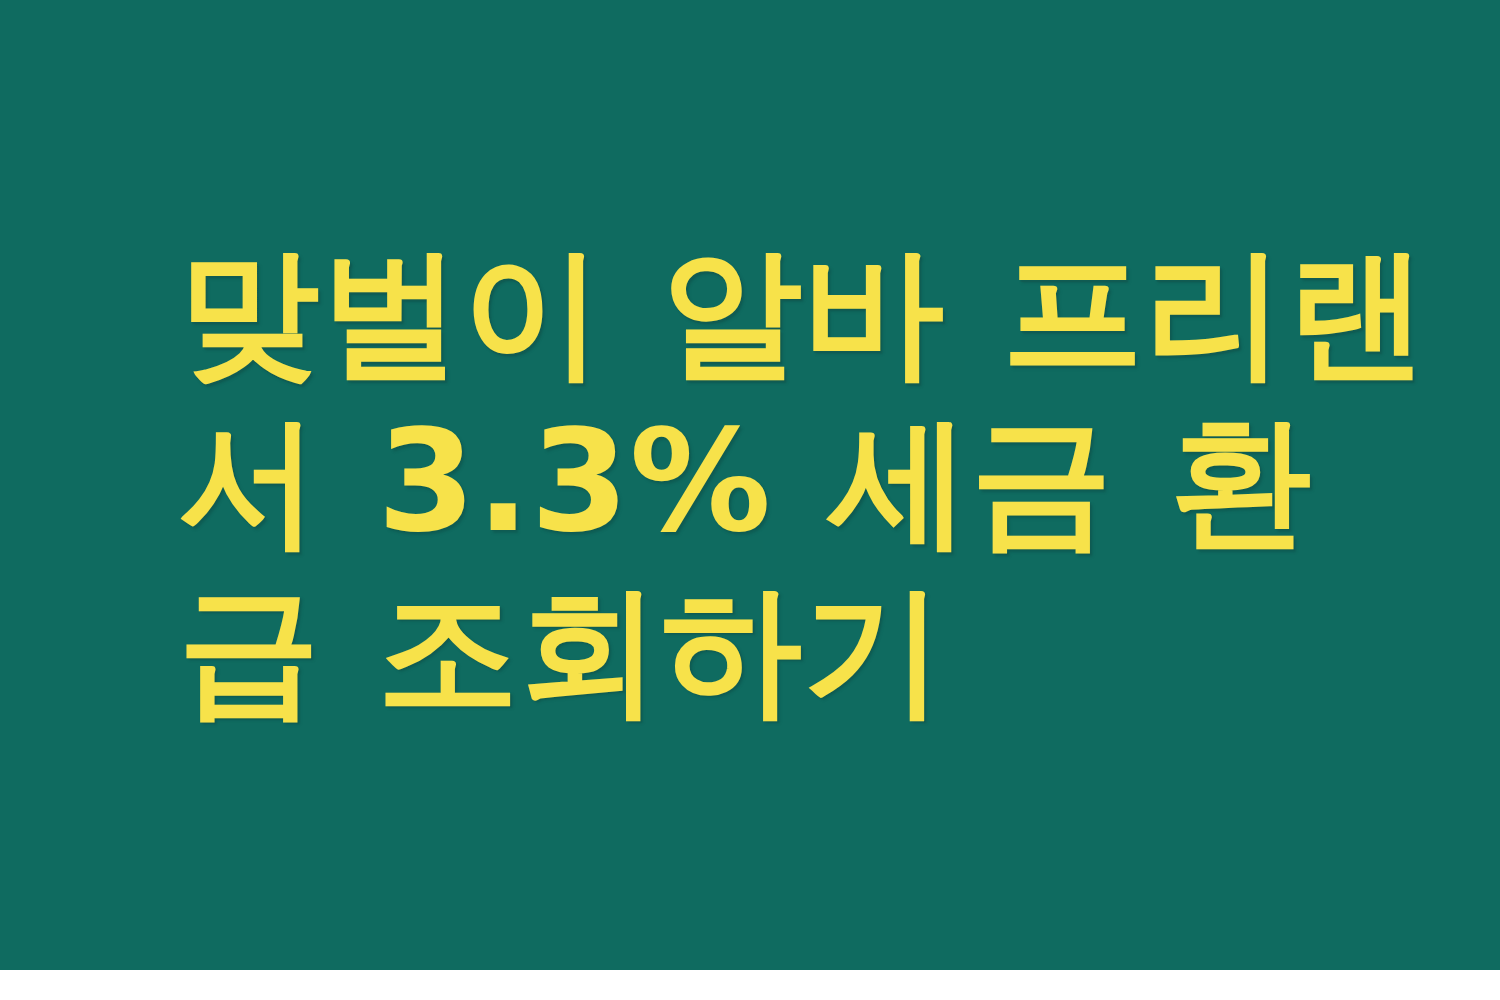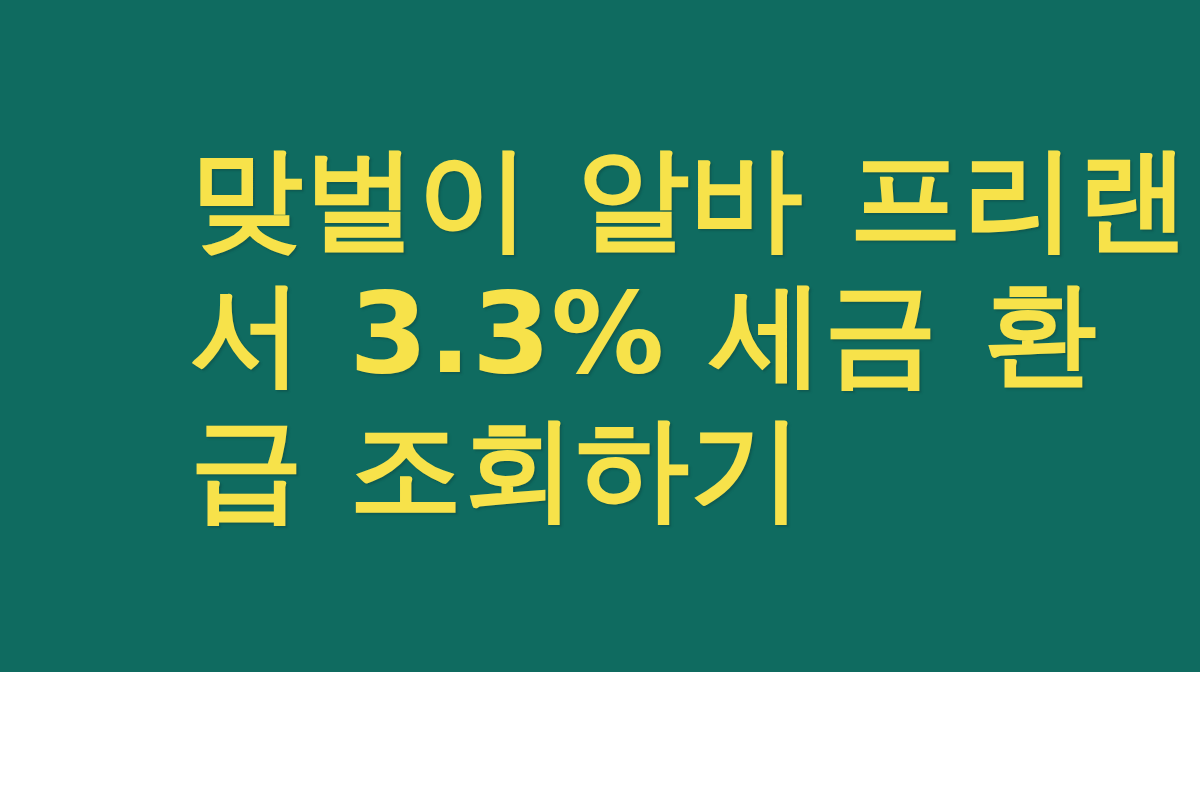--- a/index.html
+++ b/index.html
@@ -11,25 +11,25 @@
   body {
     width: 1200px;
     height: 800px;
     overflow: hidden;
     font-family: "DejaVu Sans", "Liberation Sans", sans-serif;
   }
 
   #banner {
     position: relative;
     width: 1200px;
-    height: 672px;
+    height: 776px;
     box-sizing: border-box;
     display: flex;
     align-items: center;
-    justify-content: flex-end;
+    justify-content: center;
     background: #0F6B60;
   }
 
   #headline-block {
     width: 1010px;
     margin-left: 95px;
     margin-top: -6px;
   }
 
   #headline {

